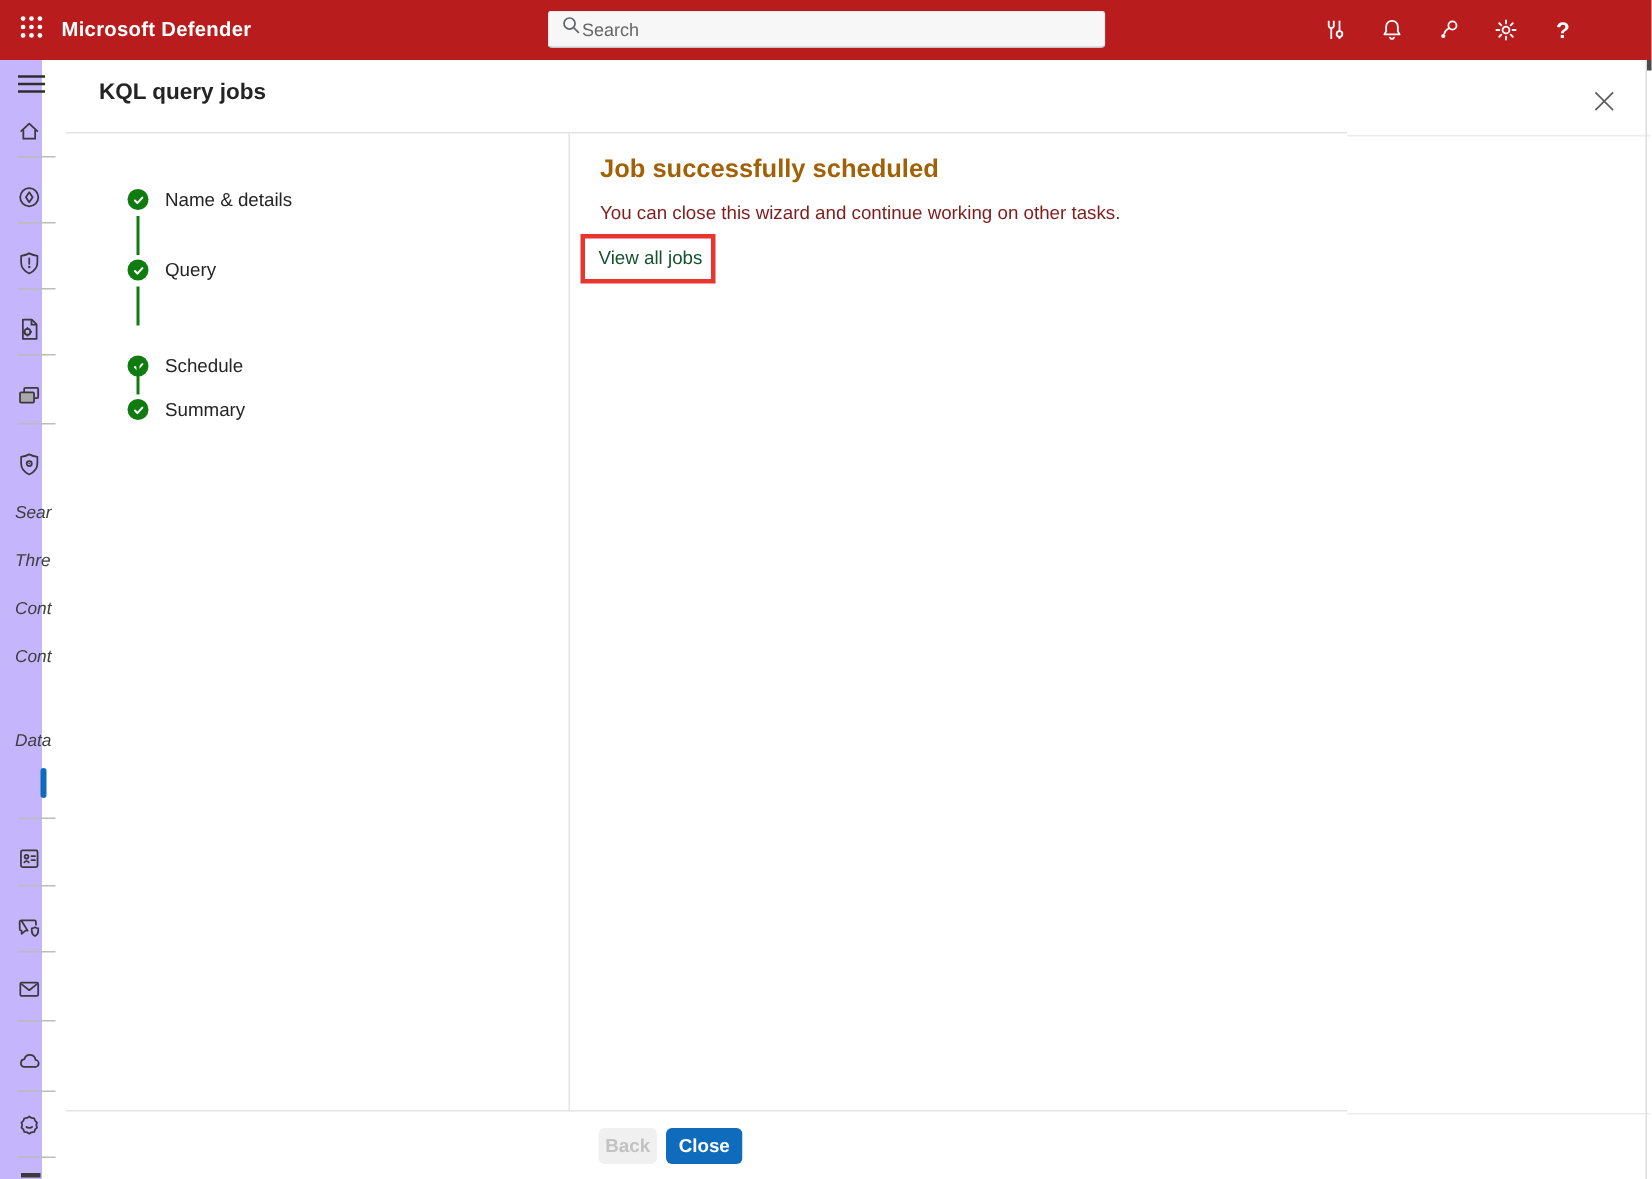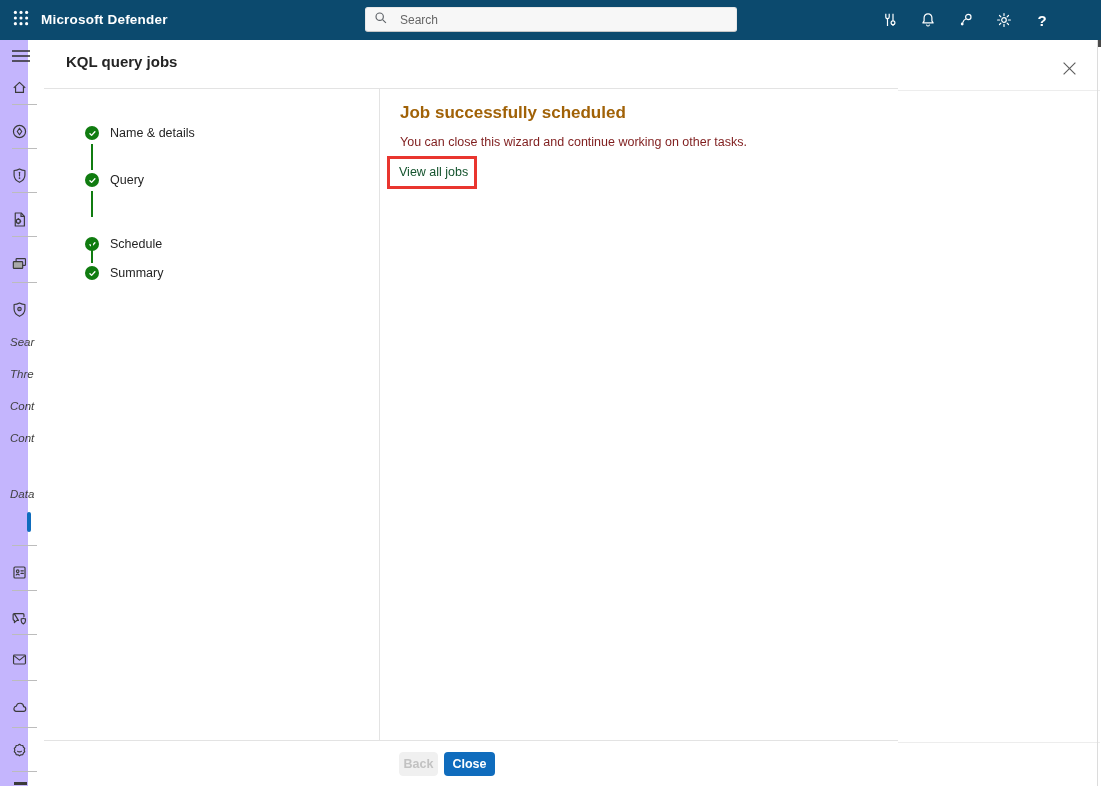--- a/index.html
+++ b/index.html
@@ -1,28 +1,28 @@
 <!DOCTYPE html>
 <html><head>
 <meta charset="utf-8">
 <style>
   * { margin:0; padding:0; box-sizing:border-box; }
   html,body { width:1101px; height:786px; overflow:hidden;
     font-family:"Liberation Sans", sans-serif; background:#ffffff; }
 
   
   .topbar { position:absolute; left:0; top:0; width:1101px; height:40px;
-    background:#0c4a6e; color:#fff; z-index:30; }
+    background:#b91c1c; color:#fff; z-index:30; }
   .waffle { position:absolute; left:8px; top:8px; width:26px; height:24px;
     display:flex; align-items:center; justify-content:center; cursor:pointer; }
   .app-title { position:absolute; left:41px; top:12px; font-size:13.5px;
     font-weight:bold; letter-spacing:.2px; white-space:nowrap; }
   .searchbox { position:absolute; left:365px; top:7px; width:372px; height:25px;
     background:#f7f7f7; border:1px solid #e8e8e8; border-bottom:1px solid #c6c6c6;
-    border-radius:3px; display:flex; align-items:center; padding:0 8px; gap:12px;
+    border-radius:3px; display:flex; align-items:center; padding:0 8px; gap:0;
     color:#5f6368; cursor:text; }
   .searchbox .ph { font-size:12px; color:#666; }
   .topbar-icons { position:absolute; left:871px; top:0; height:40px;
     display:flex; align-items:center; }
   .tb-btn { width:38px; height:40px; display:flex; align-items:center;
     justify-content:center; cursor:pointer; color:#fff; }
   .tb-btn svg { display:block; }
   .help-q { font-size:15px; font-weight:bold; color:#fff; }
 
   

